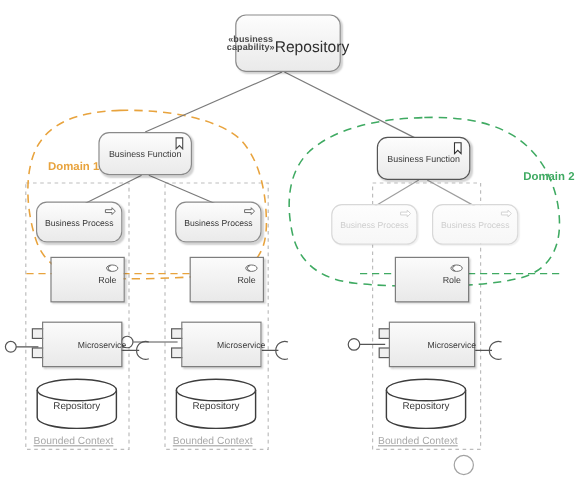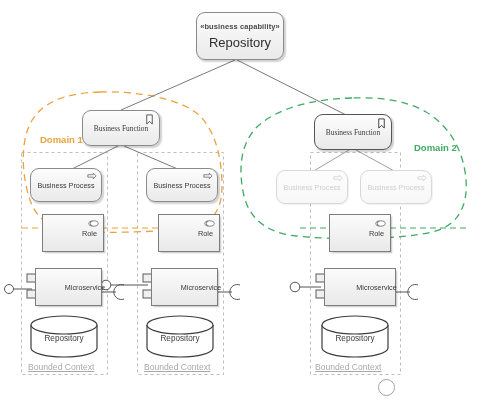--- a/index.html
+++ b/index.html
@@ -62,21 +62,21 @@
     color: #4a4a4a;
     letter-spacing: 0.1px;
     line-height: 1;
   }
   .cap-name {
     font-size: 13px;
     color: #2e2e2e;
     line-height: 1;
     margin-top: 5px;
   }
-  .lbl-bf { font-size: 7.4px; font-family: Liberation Serif, serif; }
+  .lbl-bf { font-size: 7.4px; }
   .lbl-bp { font-size: 7.2px; }
   .lbl-role { font-size: 7.4px; }
   .lbl-ms  { font-size: 7.2px; }
   .lbl-repo { font-size: 8.2px; }
   .bc-label {
     position: absolute;
     font-size: 8.6px;
     color: #a9a9a9;
     white-space: nowrap;
     text-decoration: underline;
@@ -202,21 +202,21 @@
         <ellipse cx="180" cy="325" rx="33" ry="9"></ellipse>
       </g>
       <g>
         <path d="M 322 325 L 322 348 A 33 9 0 0 0 388 348 L 388 325" fill="#ffffff"></path>
         <ellipse cx="355" cy="325" rx="33" ry="9"></ellipse>
       </g>
     </g>
 
   </svg>
 
-  <div class="node rbox" style="left:196px; top:12px; width:88px; height:48px; flex-direction:column;">
+  <div class="node rbox" style="left:196px; top:12px; width:88px; height:48px; flex-direction:row;">
     <span class="cap-stereo">«business capability»</span>
     <span class="cap-name">Repository</span>
   </div>
 
   <div class="node rbox" style="left:82px; top:110px; width:78px; height:36px;">
     <svg class="corner-icon" viewBox="0 0 12 12">
       <path d="M3 1 L9 1 L9 11 L6 8 L3 11 Z" fill="#ffffff" stroke="#4a4a4a" stroke-width="1"></path>
     </svg>
     <span class="lbl-bf">Business Function</span>
   </div>
@@ -300,19 +300,19 @@
   </div>
   <div class="node" style="left:322px; top:326px; width:66px; height:24px;">
     <span class="lbl-repo">Repository</span>
   </div>
 
   <span class="bc-label" style="left:28px; top:362px;">Bounded Context</span>
   <span class="bc-label" style="left:144px; top:362px;">Bounded Context</span>
   <span class="bc-label" style="left:315px; top:362px;">Bounded Context</span>
 
   <span class="domain-label" style="left:40px; top:134px; color:#e8a33d;">Domain 1</span>
-  <span class="domain-label" style="left:414px; top:142px; color:#3faa62;">Domain 2</span>
+  <span class="domain-label" style="left:436px; top:142px; color:#3faa62;">Domain 2</span>
 
   <div class="wm" style="left:378px; top:379px;">
     <span class="wm-logo"></span>
   </div>
 
 </div>
 
 </body></html>

